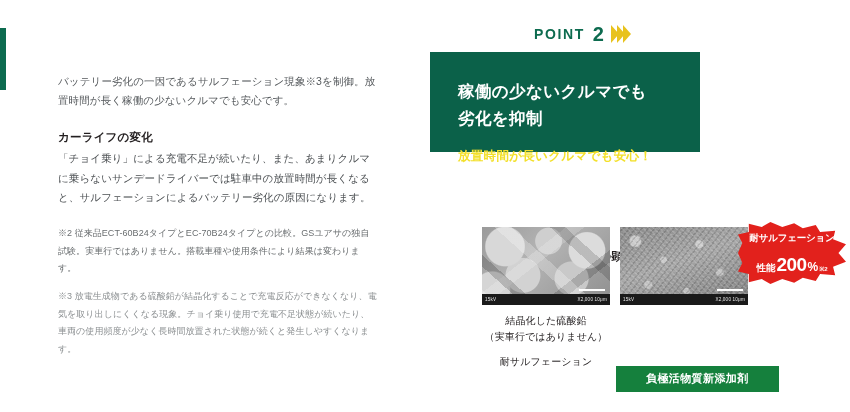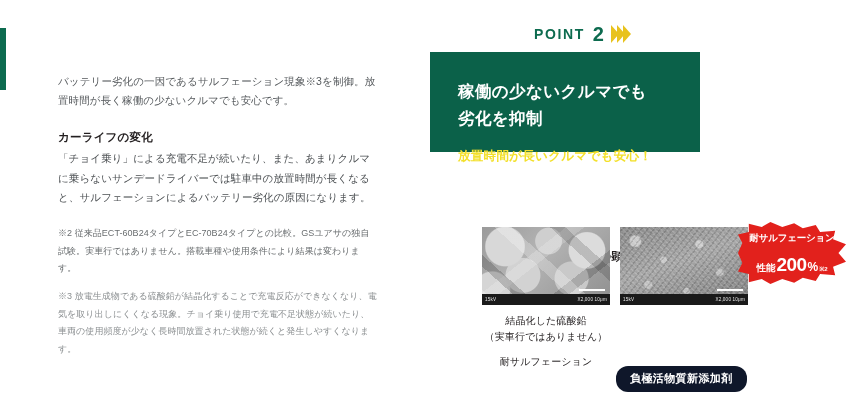--- a/index.html
+++ b/index.html
@@ -265,28 +265,27 @@
     line-height: 1;
     letter-spacing: -0.5px;
   }
   .badge-pct { font-size: 12px; font-weight: bold; }
   .badge-sup { font-size: 6px; vertical-align: super; }
 
   
   .pill {
     position: absolute;
     left: 186px; top: 366px;
-    background: #0f172a;
+    background: #15803d;
     color: #ffffff;
     font-size: 11px;
     font-weight: bold;
-    padding: 5px 14px 6px;
+    padding: 5px 30px 6px;
     letter-spacing: 0.4px;
     white-space: nowrap;
-    border-radius: 12px;
   }
 </style>
 </head>
 <body>
 
 <div class="left-col">
   <div class="accent-bar"></div>
 
   <div class="left-body">
     <p class="sec-body">バッテリー劣化の一因であるサルフェーション現象※3を制御。放置時間が長く稼働の少ないクルマでも安心です。</p>

